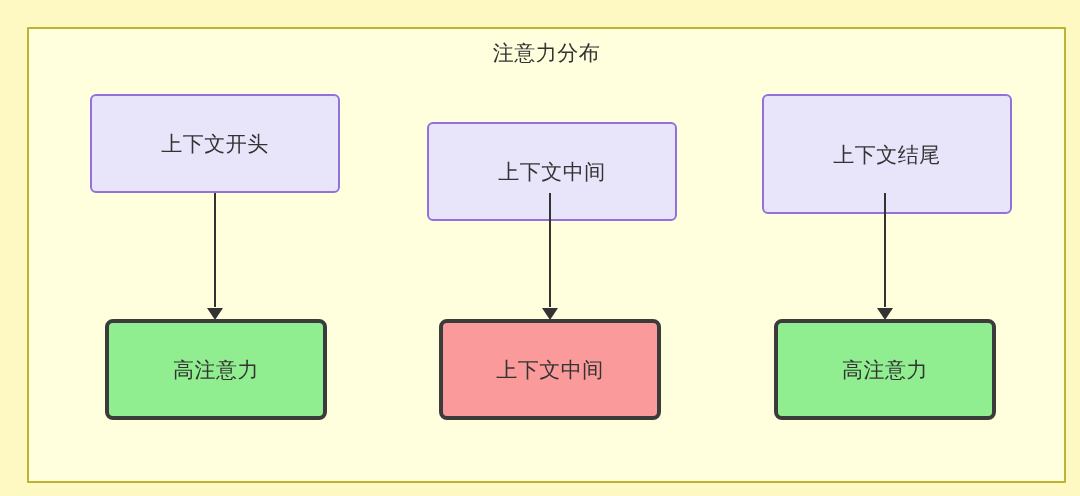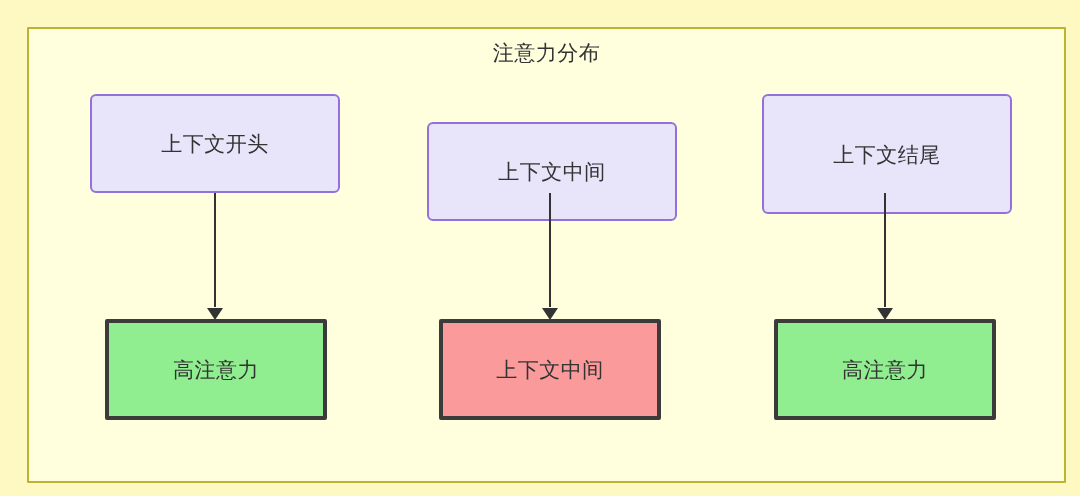--- a/index.html
+++ b/index.html
@@ -62,21 +62,21 @@
   }
 
   .node.ctx {
     background: #e8e5fb;
     border: 2px solid #9370db;
     border-radius: 6px;
   }
 
   .node.attn {
     border: 4px solid #3b3b3b;
-    border-radius: 2px;
+    border-radius: 8px;
   }
 
   .node.attn.high { background: #90ee90; }
   .node.attn.low  { background: #fa9a9a; }
 
   
   .arrow {
     position: absolute;
     width: 0;
   }

